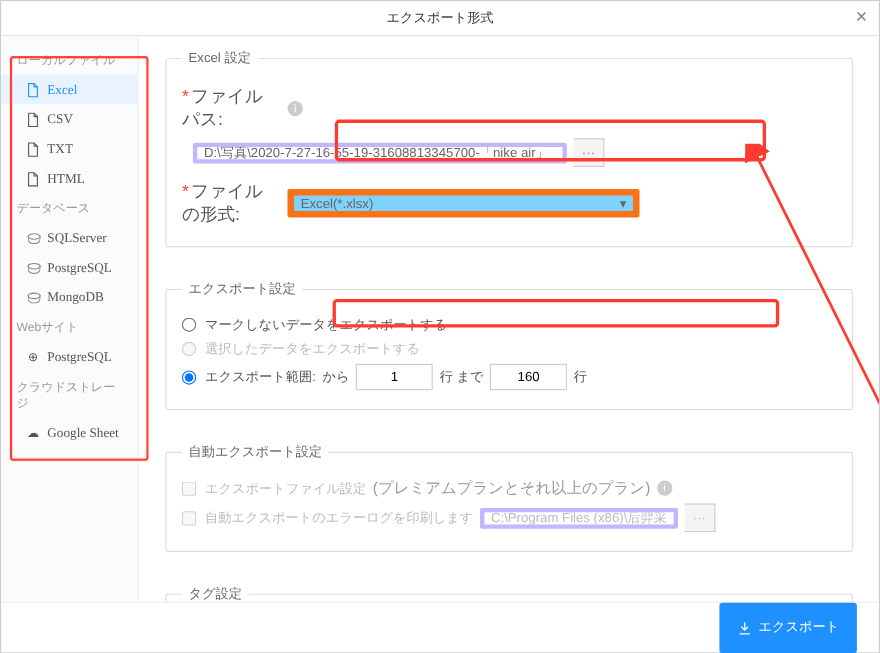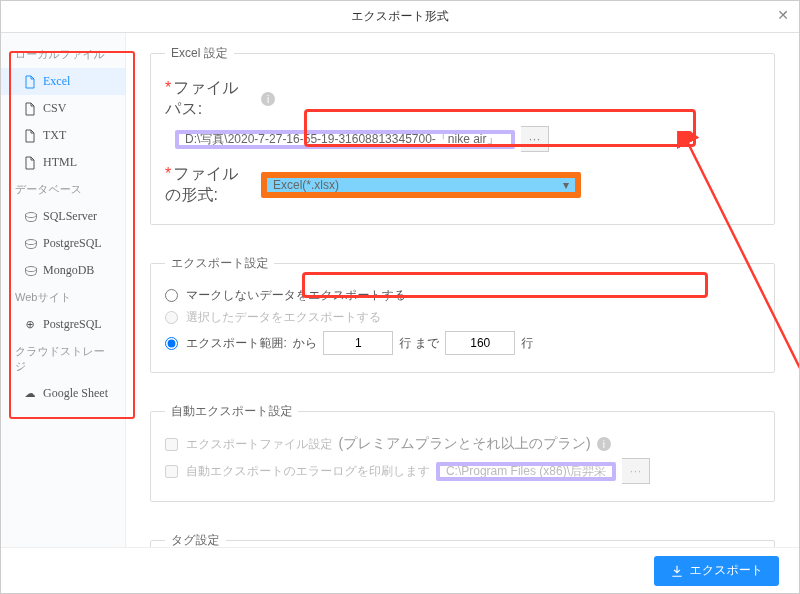--- a/index.html
+++ b/index.html
@@ -24,21 +24,21 @@
 .select { height: 26px; border: 6px solid #f97316; border-radius: 2px; padding: 0 6px; font-size: 12px; color: #666; background: #7dd3fc; display: flex; align-items: center; justify-content: space-between; width: 320px; text-align: right; }
 .browse { width: 28px; height: 26px; border: 1px solid #ccc; border-left: none; background: #f4f4f4; display: flex; align-items: center; justify-content: center; color: #888; cursor: pointer; }
 .radio-row, .check-row { display: flex; align-items: center; gap: 6px; margin: 5px 0; color: #555; }
 .radio-row input[type=radio], .check-row input[type=checkbox] { margin-right: 2px; }
 .disabled { color: #bbb; }
 .num-input { width: 70px; height: 24px; border: 1px solid #ccc; text-align: center; font-size: 12px; }
 .info-ic { width: 14px; height: 14px; border-radius: 50%; background: #ccc; color: #fff; font-size: 10px; display: inline-flex; align-items: center; justify-content: center; }
 .hl-path { position: absolute; border: 3px solid #ff3b30; border-radius: 4px; left: 178px; top: 76px; width: 392px; height: 38px; pointer-events: none; }
 .hl-range { position: absolute; border: 3px solid #ff3b30; border-radius: 4px; left: 176px; top: 239px; width: 406px; height: 26px; pointer-events: none; }
 .footer { height: 46px; border-top: 1px solid #eee; display: flex; align-items: center; justify-content: flex-end; padding: 0 20px; }
-.export-btn { background: #1e90ff; color: #fff; border: none; border-radius: 3px; height: 30px; padding: 0 16px; font-size: 12px; display: flex; align-items: center; gap: 6px; cursor: pointer; }
+.export-btn { background: #1e90ff; color: #fff; border: none; border-radius: 3px; height: 46px; padding: 0 16px; font-size: 12px; display: flex; align-items: center; gap: 6px; cursor: pointer; }
 .arrow-svg { position: absolute; left: 540px; top: 98px; pointer-events: none; }
 .dbic { display: inline-block; width: 12px; height: 10px; position: relative; }
 .dbic::before { content: ""; position: absolute; left: 1px; top: 0; width: 10px; height: 4px; border: 1px solid #888; border-radius: 50%; }
 .dbic::after { content: ""; position: absolute; left: 1px; top: 2px; width: 10px; height: 7px; border: 1px solid #888; border-top: none; border-radius: 0 0 5px 5px; }
 .note { font-size: 14px; color: #999; }
 </style>
 </head>
 <body>
 
 <div class="modal">

